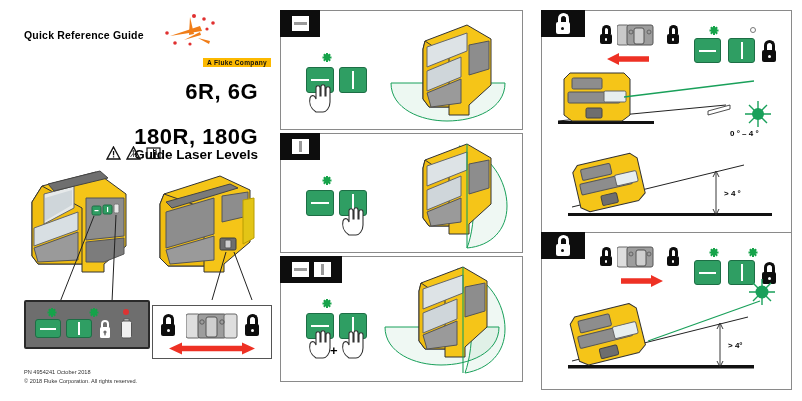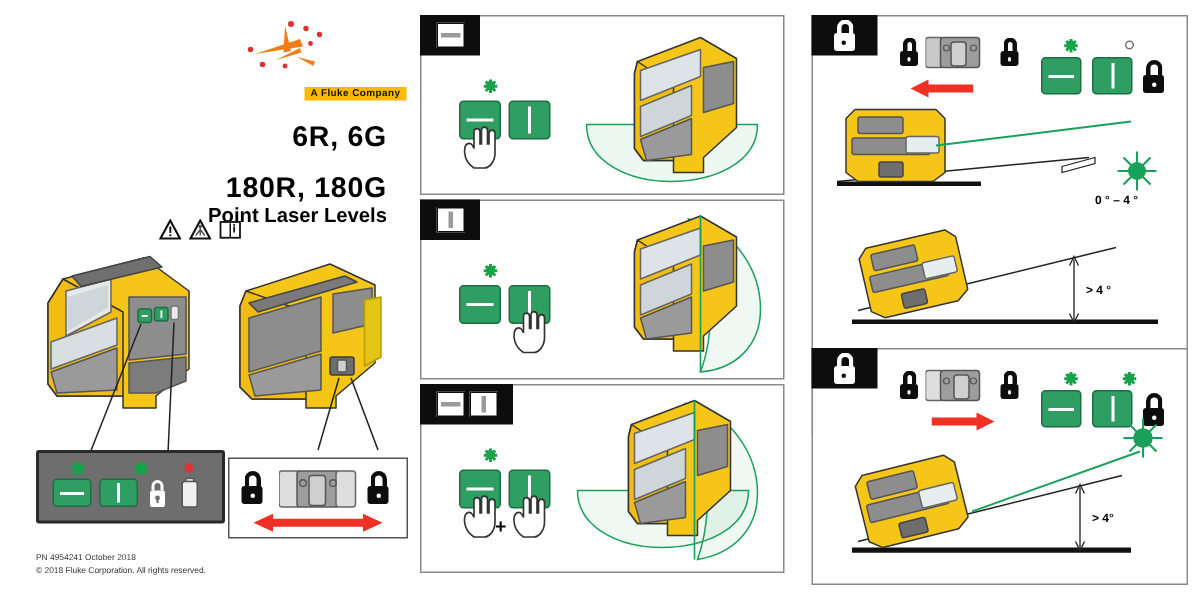--- a/index.html
+++ b/index.html
@@ -46,21 +46,21 @@
         border-radius:50%;background:#16a34a;}
   .led.off b{background:#fff;border:1px solid #777;width:4px;height:4px;margin:-3px 0 0 -3px;}
   .led.red b{background:#d33;}
 
   
   .hand{position:absolute;width:26px;height:30px;}
 
   
   .qrg{position:absolute;font-weight:bold;font-size:10.5px;letter-spacing:.2px;}
   .model1{position:absolute;text-align:right;font-weight:bold;}
-  .model1 .big{font-size:19px;letter-spacing:.5px;line-height:20px;}
+  .model1 .big{font-size:22px;letter-spacing:.5px;line-height:20px;}
   .model1 .sub{font-size:13.5px;line-height:15px;}
   .footer{position:absolute;font-size:5.6px;line-height:8px;color:#333;}
 
   
   .logo{position:absolute;}
   .logo .pls{position:absolute;font-weight:bold;font-size:30px;letter-spacing:-1px;
        color:#111;line-height:30px;}
   .logo .fluke{position:absolute;background:#fcb900;color:#111;font-weight:bold;
        font-size:6.6px;letter-spacing:.3px;padding:1px 4px 1px 4px;white-space:nowrap;}
   .spark{position:absolute;}
@@ -75,20 +75,21 @@
 
   .devimg{position:absolute;}
   .angle-label{position:absolute;font-size:8px;font-weight:bold;white-space:nowrap;}
   .plus{position:absolute;font-weight:bold;font-size:13px;}
 </style>
 </head>
 <body>
 
 <div class="page">
 
+  <div class="qrg" style="left:24px;top:29px;">Quick Reference Guide</div>
 
   <div class="logo" style="left:160px;top:14px;width:108px;height:50px;">
     <svg class="spark" style="left:0px;top:0px;" width="62" height="36" viewBox="0 0 62 36">
       <g fill="#f07d18">
         <path d="M10 22 L40 12 L42 17 Z"></path>
         <path d="M30 3 L34 20 L29 21 Z"></path>
         <path d="M38 24 L50 27 L49 30 Z"></path>
         <path d="M24 26 L40 18 L41 21 Z"></path>
       </g>
       <g fill="#e03030">
@@ -100,23 +101,23 @@
         <circle cx="15" cy="29" r="1.8"></circle>
         <circle cx="30" cy="30" r="1.6"></circle>
       </g>
     </svg>
     <div class="fluke" style="left:43px;top:44px;">A Fluke Company</div>
   </div>
 
   <div class="model1" style="left:30px;top:82px;width:228px;">
     <div class="big">6R, 6G</div>
   </div>
-  <div class="model1" style="left:30px;top:116px;width:228px;">
+  <div class="model1" style="left:30px;top:127px;width:228px;">
     <div class="big">180R, 180G</div>
-    <div class="sub">Point Laser Levels</div>
+    <div class="sub">Guide Laser Levels</div>
   </div>
 
   <div class="warnrow" style="left:106px;top:146px;">
     <svg width="15" height="14" viewBox="0 0 15 14">
       <path d="M7.5 1 L14 13 L1 13 Z" fill="none" stroke="#111" stroke-width="1.4"></path>
       <rect x="6.9" y="5" width="1.3" height="4.3" fill="#111"></rect>
       <rect x="6.9" y="10.2" width="1.3" height="1.3" fill="#111"></rect>
     </svg>
     <svg width="15" height="14" viewBox="0 0 15 14">
       <path d="M7.5 1 L14 13 L1 13 Z" fill="none" stroke="#111" stroke-width="1.4"></path>

